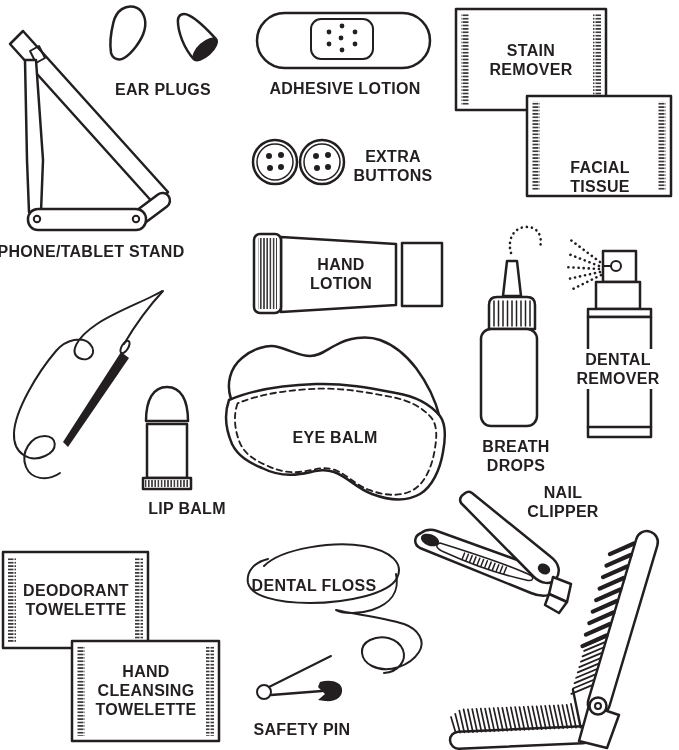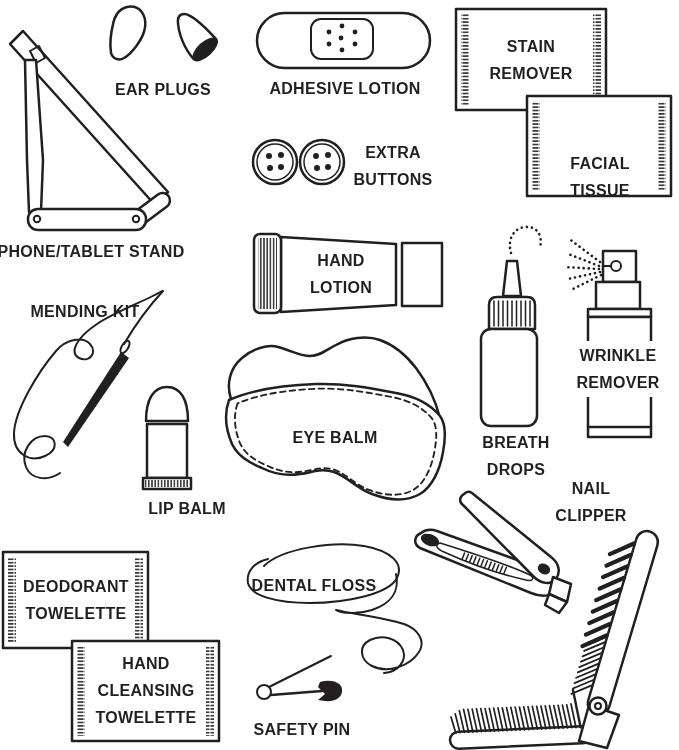--- a/index.html
+++ b/index.html
@@ -6,21 +6,21 @@
   html,body { margin:0; padding:0; background:var(--background); }
   .canvas {
     position:relative; width:679px; height:750px;
     background:var(--background); overflow:hidden;
     font-family:"Liberation Sans", sans-serif;
   }
   .canvas svg { position:absolute; left:0; top:0; }
   .label {
     position:absolute; transform:translate(-50%,-50%);
     color:var(--ink); font-weight:700; font-size:16px;
-    letter-spacing:0.3px; line-height:27px; text-align:center;
+    letter-spacing:0.3px; line-height:19px; text-align:center;
     white-space:pre-line; z-index:2;
   }
   .label.bg { background:var(--background); padding:1px 3px; }
   .s  { fill:none; stroke:var(--ink); stroke-width:2.5; stroke-linecap:round; stroke-linejoin:round; }
   .sf { fill:#ffffff; stroke:var(--ink); stroke-width:2.5; stroke-linecap:round; stroke-linejoin:round; }
   .ink { fill:var(--ink); stroke:none; }
   .t1 { stroke-width:1.5; }
   .t2 { stroke-width:2; }
   .dots { stroke-dasharray:0.1 5; stroke-width:2.6; }
 </style>
@@ -202,28 +202,27 @@
 REMOVER</div>
 <div class="label" style="left:600px; top:146px;margin-top:31px;">FACIAL
 TISSUE</div>
 <div class="label" style="left:91px;  top:251px;">PHONE/TABLET STAND</div>
 <div class="label" style="left:393px; top:166px;text-align:center;">EXTRA
 BUTTONS</div>
 <div class="label" style="left:341px; top:274px;">HAND
 LOTION</div>
 <div class="label" style="left:516px; top:456px;">BREATH
 DROPS</div>
-<div class="label bg" style="left:618px; top:369px;">WRINKLE
+<div class="label bg" style="left:618px; top:369px;">DENTAL
 REMOVER</div>
-<div class="label" style="left:85px;  top:311px;">MENDING KIT</div>
 <div class="label" style="left:167px; top:508px;margin-left:20px;">LIP BALM</div>
 <div class="label" style="left:335px; top:437px;">EYE BALM</div>
 <div class="label" style="left:310px; top:585px;padding-left:8px;">DENTAL FLOSS</div>
 <div class="label" style="left:302px; top:729px;">SAFETY PIN</div>
-<div class="label" style="left:563px; top:502px;margin-left:28px;">NAIL
+<div class="label" style="left:563px; top:502px;">NAIL
 CLIPPER</div>
 <div class="label" style="left:76px;  top:600px;">DEODORANT
 TOWELETTE</div>
 <div class="label" style="left:146px; top:690px;">HAND
 CLEANSING
 TOWELETTE</div>
 
 </div>
 
 </body></html>

